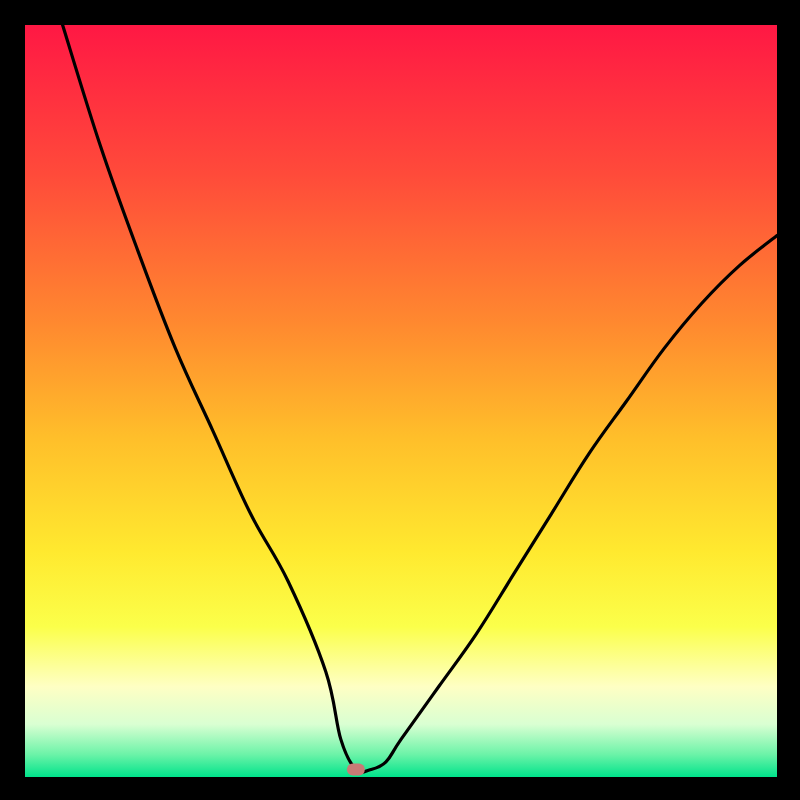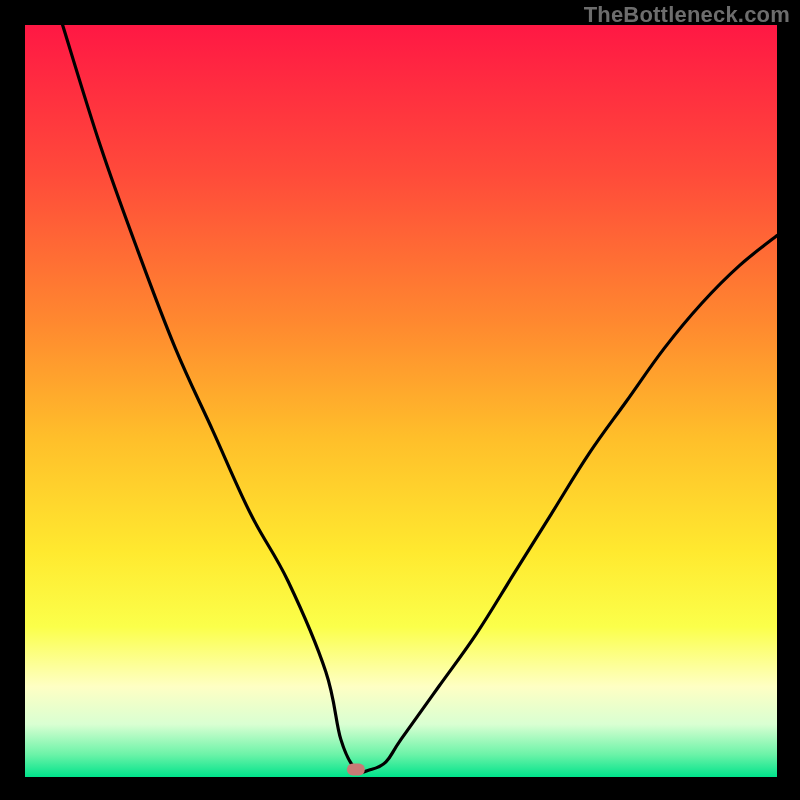--- a/index.html
+++ b/index.html
@@ -32,21 +32,20 @@
     width: 800px;
     height: 800px;
     display: block;
   }
 </style>
 </head>
 <body>
 
 <div class="wrap">
 
-  <div class="attribution">TheBottleneck.com</div>
 
   <svg viewBox="0 0 800 800">
     <defs>
       <linearGradient id="bg-grad" x1="0" y1="0" x2="0" y2="1">
           <stop offset="0.00%" stop-color="#ff1844"></stop>
           <stop offset="20.00%" stop-color="#ff4b3a"></stop>
           <stop offset="40.00%" stop-color="#ff8a2f"></stop>
           <stop offset="55.00%" stop-color="#ffbf2a"></stop>
           <stop offset="70.00%" stop-color="#ffe92f"></stop>
           <stop offset="80.00%" stop-color="#fbff4a"></stop>

